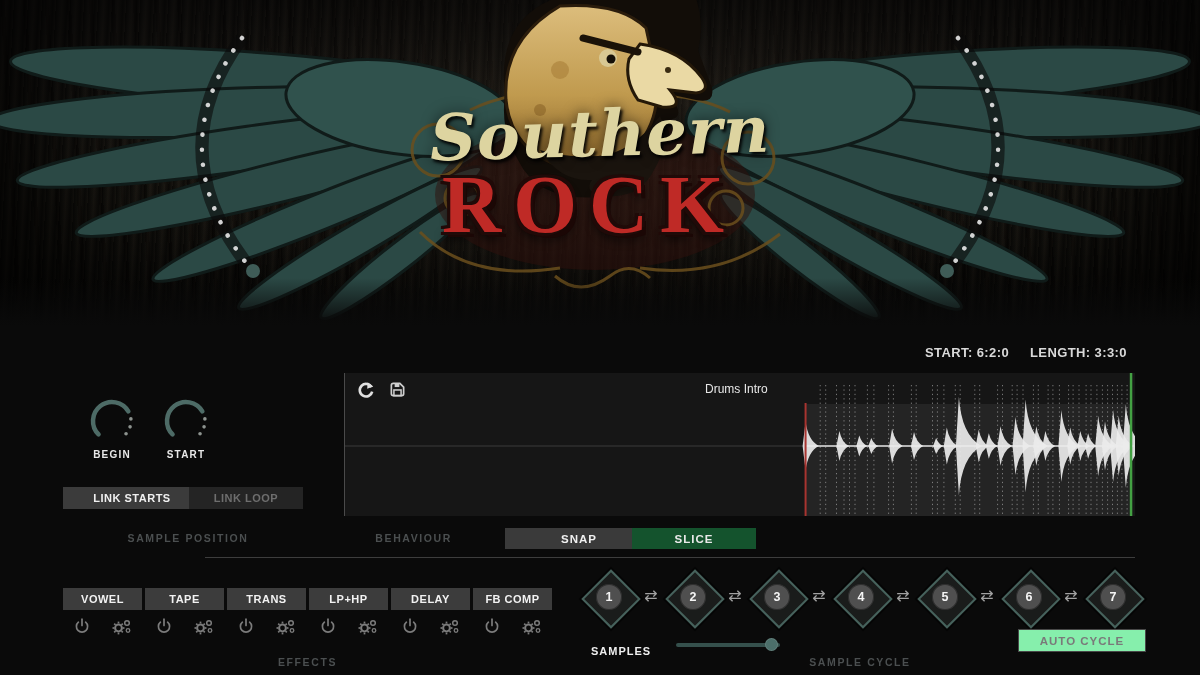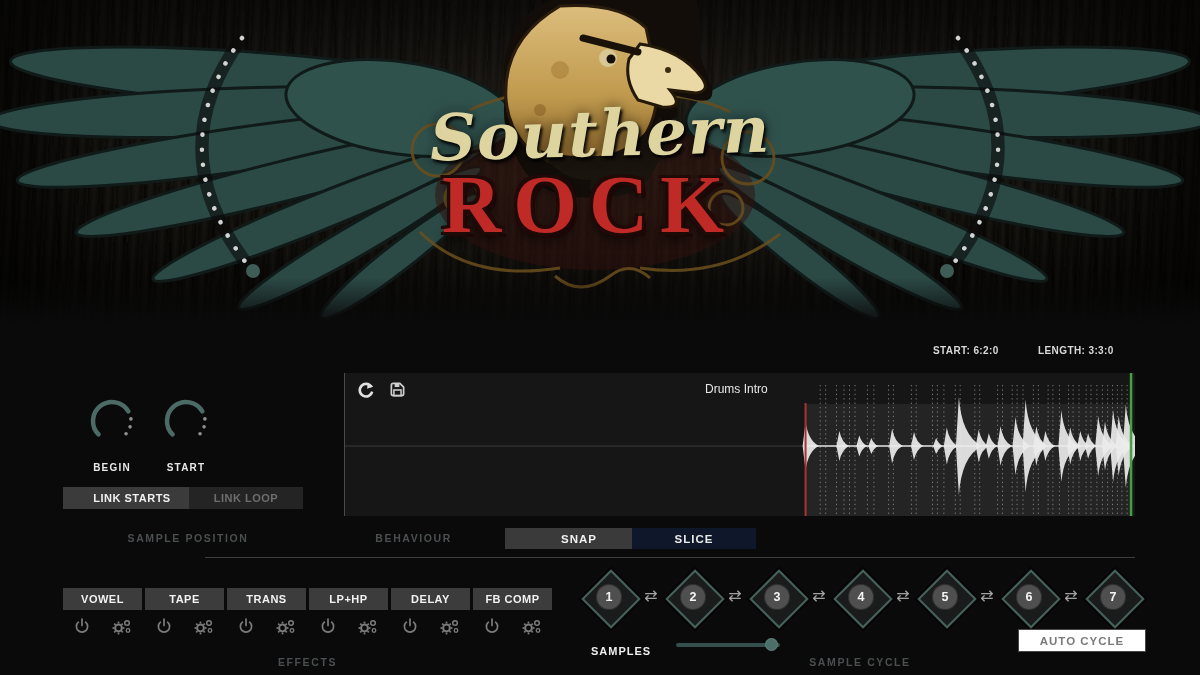--- a/index.html
+++ b/index.html
@@ -20,44 +20,44 @@
   .logo-southern{position:absolute;left:0;top:96px;width:1200px;text-align:center;
     font-family:"DejaVu Serif",serif;font-style:italic;font-weight:bold;font-size:64px;
     color:#ddd4a0;letter-spacing:1px;transform:rotate(-1.5deg);
     text-shadow:2px 3px 3px rgba(0,0,0,.9),0 0 14px rgba(0,0,0,.6);}
   .logo-rock{position:absolute;left:0;top:158px;width:1200px;text-align:center;
     font-family:"Liberation Serif",serif;font-weight:bold;font-size:82px;
     color:#bf2a26;letter-spacing:12px;transform:translateX(-11px);
     text-shadow:-3px -3px 0 #200a08,3px -3px 0 #200a08,-3px 3px 0 #200a08,4px 5px 0 #1b0705,0 7px 10px rgba(0,0,0,.7);}
 
   
-  .readout{position:absolute;top:345px;color:#d9d9d9;font-size:10px;font-weight:bold;letter-spacing:.4px;margin-left:8px;}
+  .readout{position:absolute;top:345px;color:#d9d9d9;font-size:13px;font-weight:bold;letter-spacing:.4px;}
   .section-label{position:absolute;color:#4b4f50;font-size:10.5px;font-weight:bold;letter-spacing:1.6px;}
 
   
   .knob-row{position:absolute;left:75px;top:396px;display:flex;}
   .knob-col{width:74px;display:flex;flex-direction:column;align-items:center;}
-  .knob-label{margin-top:16px;color:#e8e8e8;font-size:10px;font-weight:bold;letter-spacing:1.2px;}
+  .knob-label{margin-top:3px;color:#e8e8e8;font-size:10px;font-weight:bold;letter-spacing:1.2px;}
 
   .btn{display:flex;align-items:center;justify-content:center;box-sizing:border-box;cursor:default;}
   .link-starts{position:absolute;left:63px;top:487px;width:126px;height:22px;background:#3b3b3b;
     color:#f0f0f0;font-size:11px;font-weight:bold;letter-spacing:.5px;padding-left:12px;}
   .link-loop{position:absolute;left:189px;top:487px;width:114px;height:22px;background:#242424;
     color:#6e6e6e;font-size:11px;font-weight:bold;letter-spacing:.5px;}
 
   
   .wave-panel{position:absolute;left:345px;top:373px;width:790px;height:143px;background:#4c1d95;}
   .wave-left-line{position:absolute;left:344px;top:373px;width:1px;height:143px;background:#4a4a4a;}
   .wave-name{position:absolute;left:360px;top:9px;color:#e6e6e6;font-size:12px;}
   .wave-icon{position:absolute;top:8px;}
   .marker-handle{position:absolute;top:30px;width:4px;height:113px;}
 
   .snap-btn{position:absolute;left:505px;top:528px;width:148px;height:21px;background:#3a3a3a;
     color:#f0f0f0;font-size:11.5px;font-weight:bold;letter-spacing:1px;}
-  .slice-btn{position:absolute;left:632px;top:528px;width:124px;height:21px;background:#0f172a;
+  .slice-btn{position:absolute;left:632px;top:528px;width:124px;height:21px;background:#14532d;
     color:#eaeaea;font-size:11.5px;font-weight:bold;letter-spacing:1px;}
 
   .divider{position:absolute;left:205px;top:557px;width:930px;height:1px;background:rgba(125,125,125,.45);}
 
   
   .fx-row{position:absolute;left:63px;top:588px;display:flex;gap:3px;border-radius:11px;}
   .fx-btn{width:79px;height:22px;background:#3c3c3c;color:#f2f2f2;font-size:11px;font-weight:bold;
     letter-spacing:.5px;display:flex;align-items:center;justify-content:center;}
   .fx-icons-row{position:absolute;left:63px;top:618px;display:flex;gap:3px;}
   .fx-icons{width:79px;display:flex;justify-content:space-between;box-sizing:border-box;padding:0 11px;}
@@ -68,21 +68,21 @@
     border:2px solid #46625c;background:#1a1c1b;box-shadow:0 0 0 2px rgba(0,0,0,.55);}
   .slot-num{position:absolute;left:8px;top:8px;width:26px;height:26px;border-radius:50%;background:#4f4f4f;
     color:#f4f4f4;font-size:12.5px;font-weight:bold;display:flex;align-items:center;justify-content:center;
     box-shadow:inset 0 0 0 1px rgba(0,0,0,.4);}
   .swap{position:absolute;top:586px;width:20px;text-align:center;font-size:16px;color:#a2a2a2;}
 
   .samples-label{position:absolute;left:591px;top:637px;color:#eeeeee;font-size:11px;font-weight:bold;letter-spacing:1px;margin-top:8px;}
   .slider-track{position:absolute;left:676px;top:643px;width:104px;height:4px;border-radius:2px;background:#35504c;}
   .slider-thumb{position:absolute;top:638px;width:13px;height:13px;border-radius:50%;background:#4c6f6a;
     box-shadow:inset 0 0 0 1px rgba(255,255,255,.12);}
-  .auto-cycle{position:absolute;left:1018px;top:629px;width:128px;height:23px;background:#ffffff;
+  .auto-cycle{position:absolute;left:1018px;top:629px;width:128px;height:23px;background:#86efac;
     border:1px solid #484848;color:#7a7a7a;font-size:11.5px;font-weight:bold;letter-spacing:1px;}
 </style>
 </head>
 <body>
 
 <div id="app">
 
   <div class="logo-area">
     <svg class="logo-svg" width="1200" height="332" viewBox="0 0 1200 332">
       <defs>

